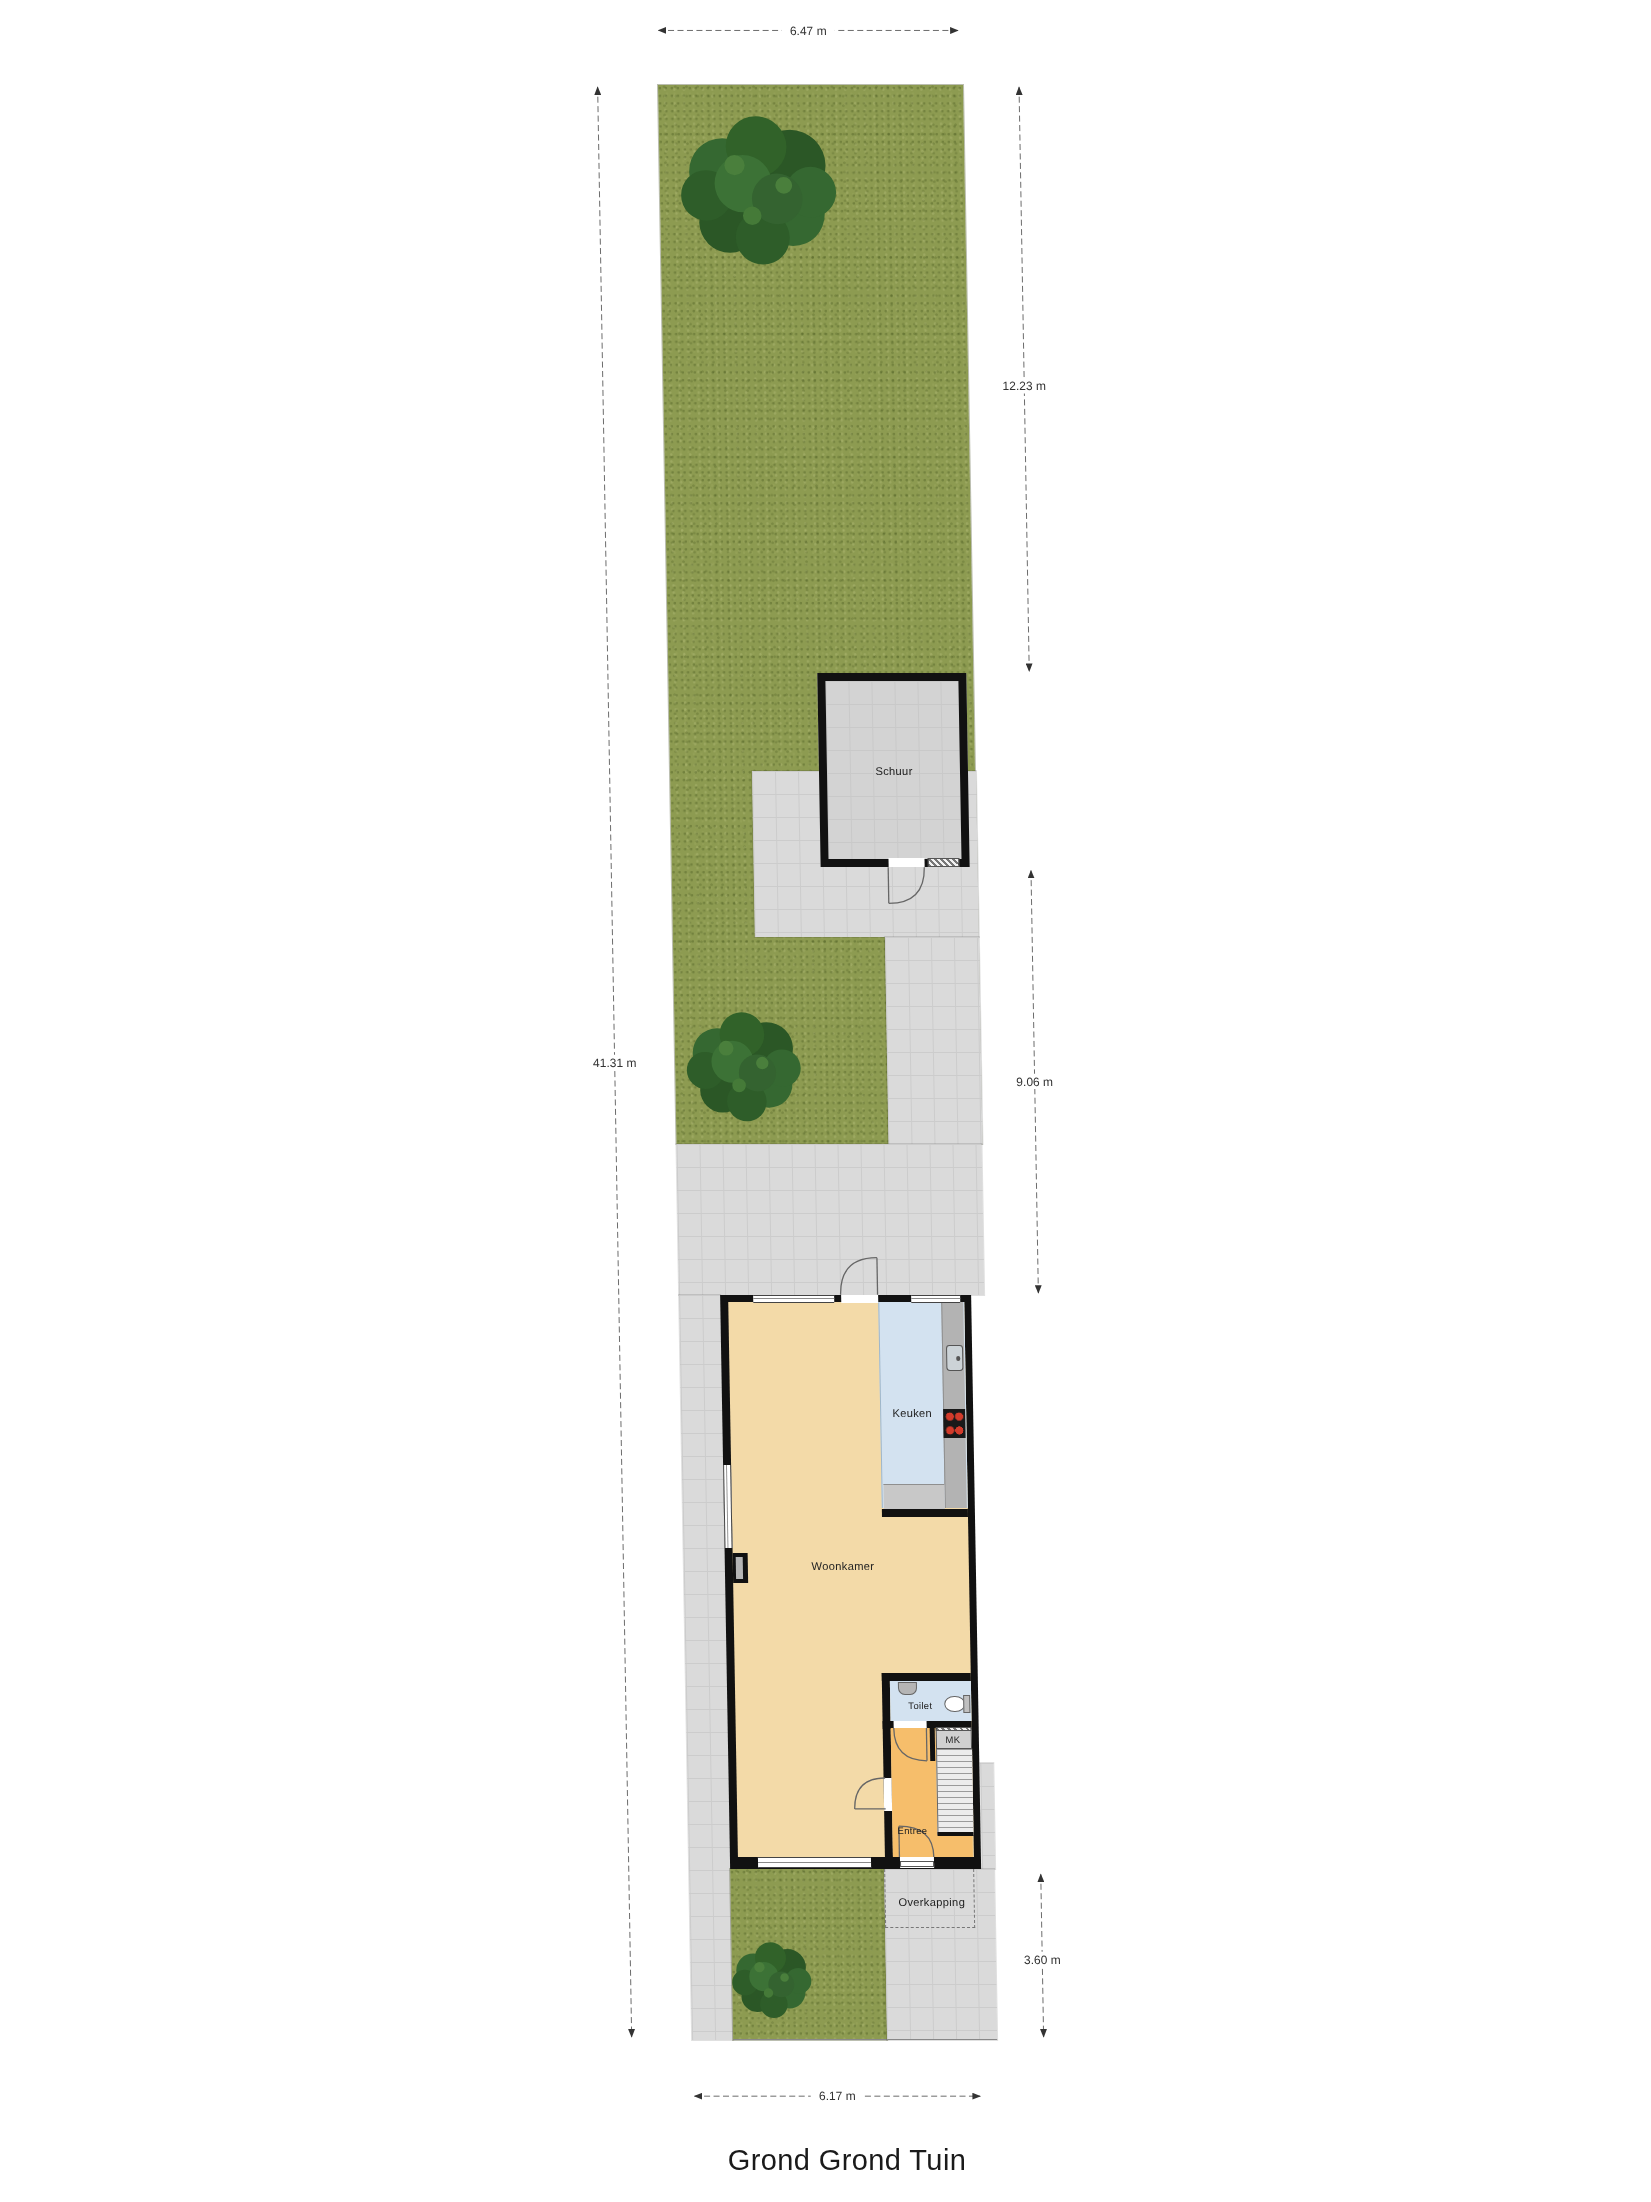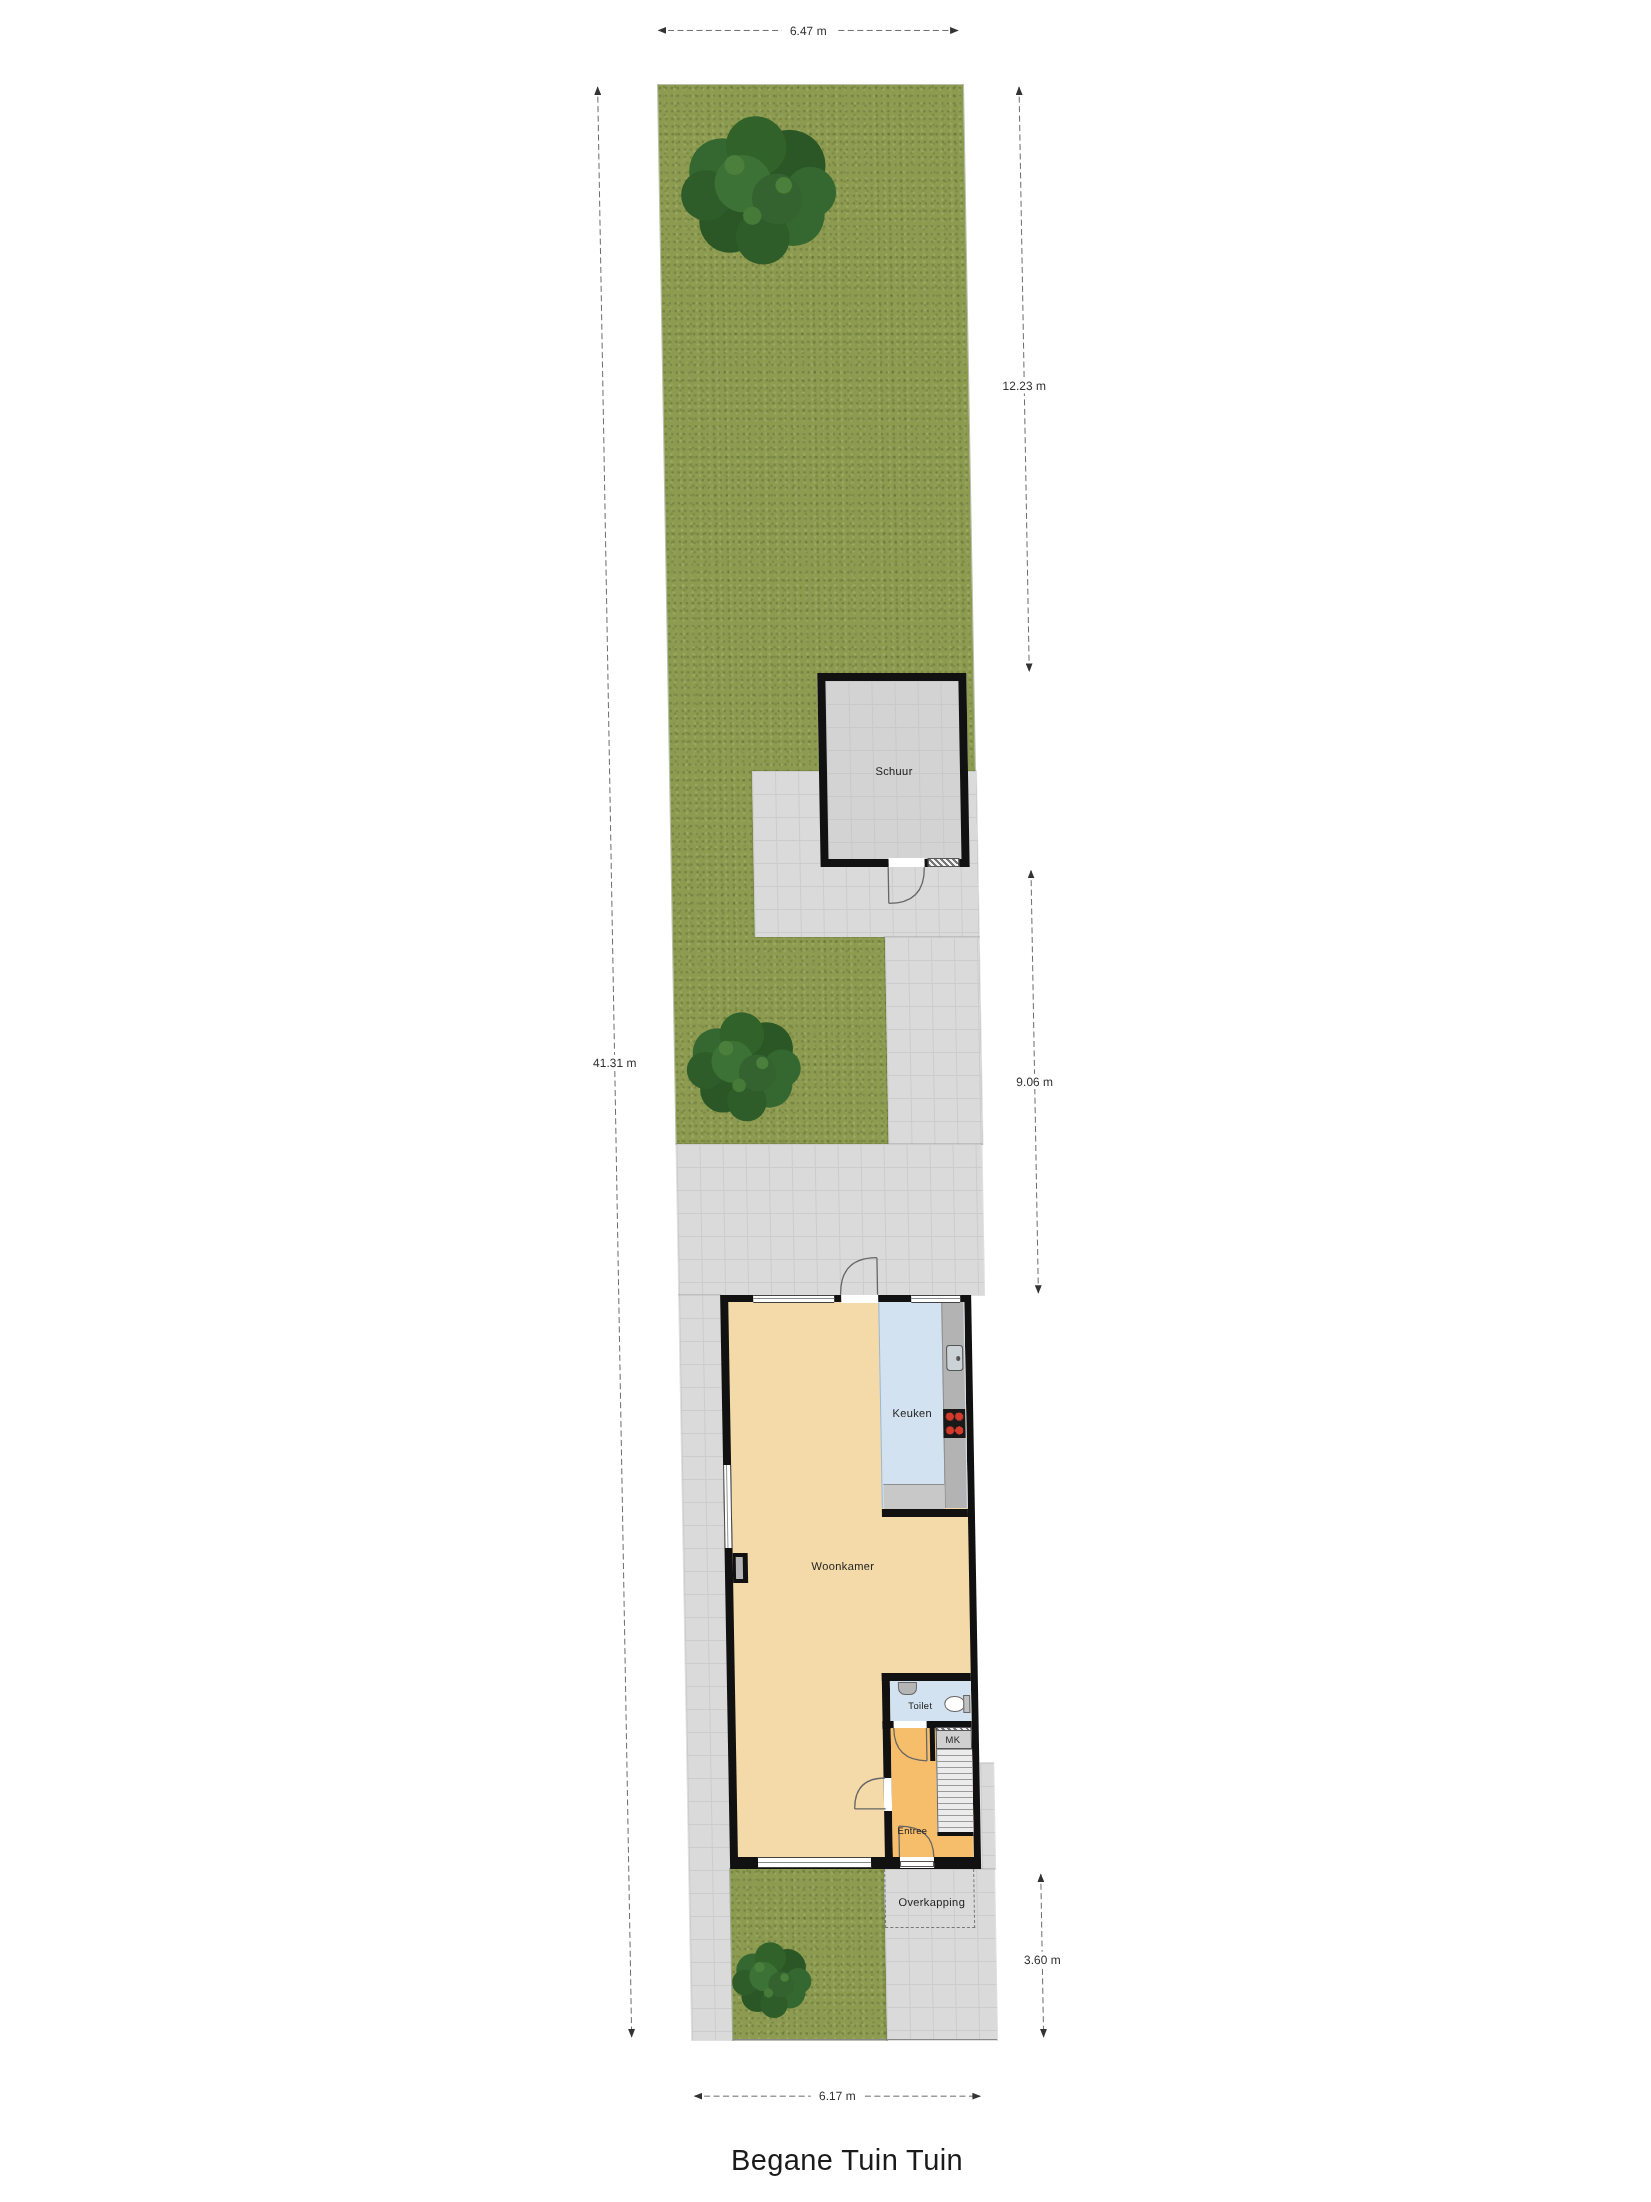--- a/index.html
+++ b/index.html
@@ -217,15 +217,15 @@
 
     <div class="rlabel" style="left:224px;top:686px;">Schuur</div>
     <div class="rlabel" style="left:231px;top:1328px;">Keuken</div>
     <div class="rlabel" style="left:159px;top:1481px;">Woonkamer</div>
     <div class="rlabel small" style="left:234px;top:1620px;">Toilet</div>
     <div class="rlabel small" style="left:266px;top:1654px;">MK</div>
     <div class="rlabel small" style="left:224px;top:1745px;">Entree</div>
     <div class="rlabel" style="left:242px;top:1817px;">Overkapping</div>
   </div>
 
-  <div id="title">Begane Tuin Tuin</div>
+  <div id="title">Grond Grond Tuin</div>
 </div>
 
 
 </body></html>

